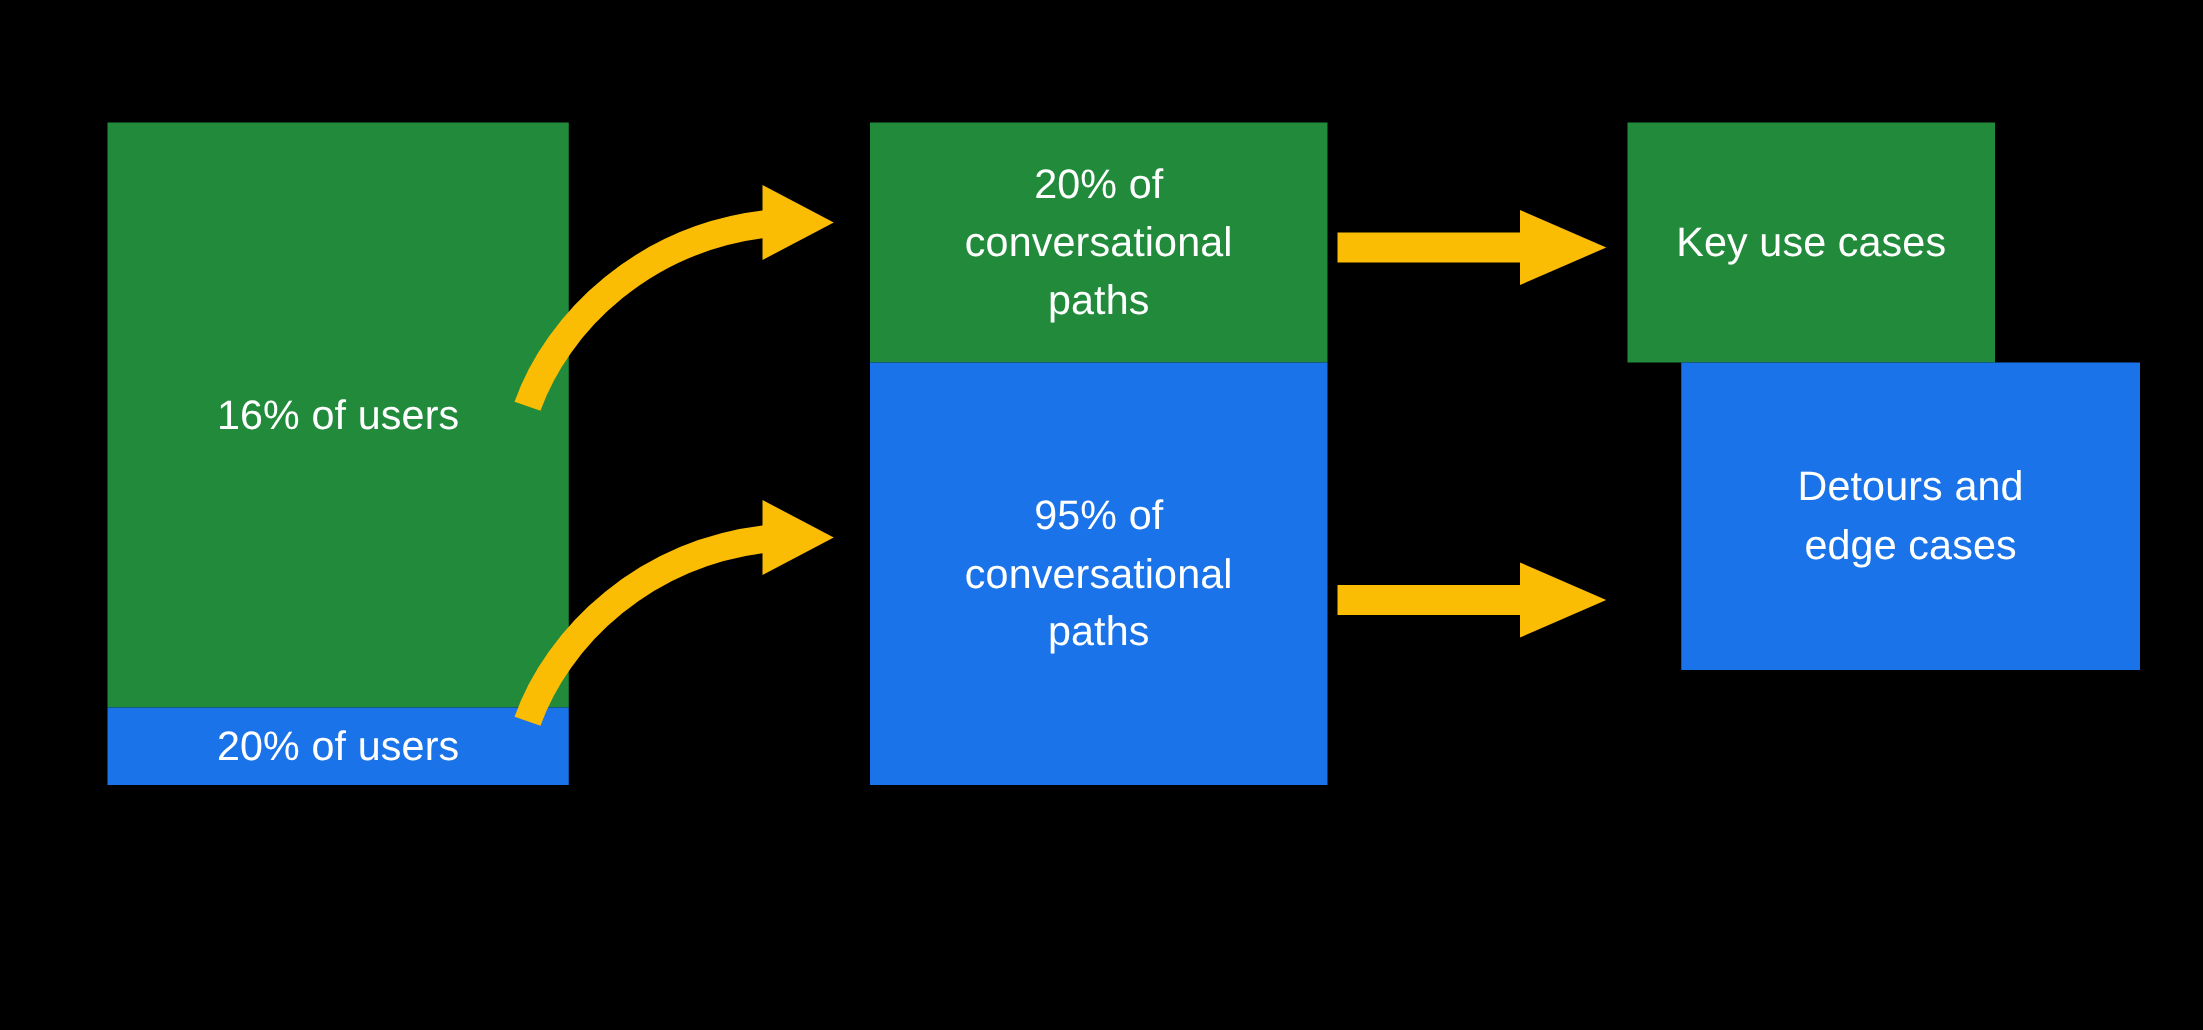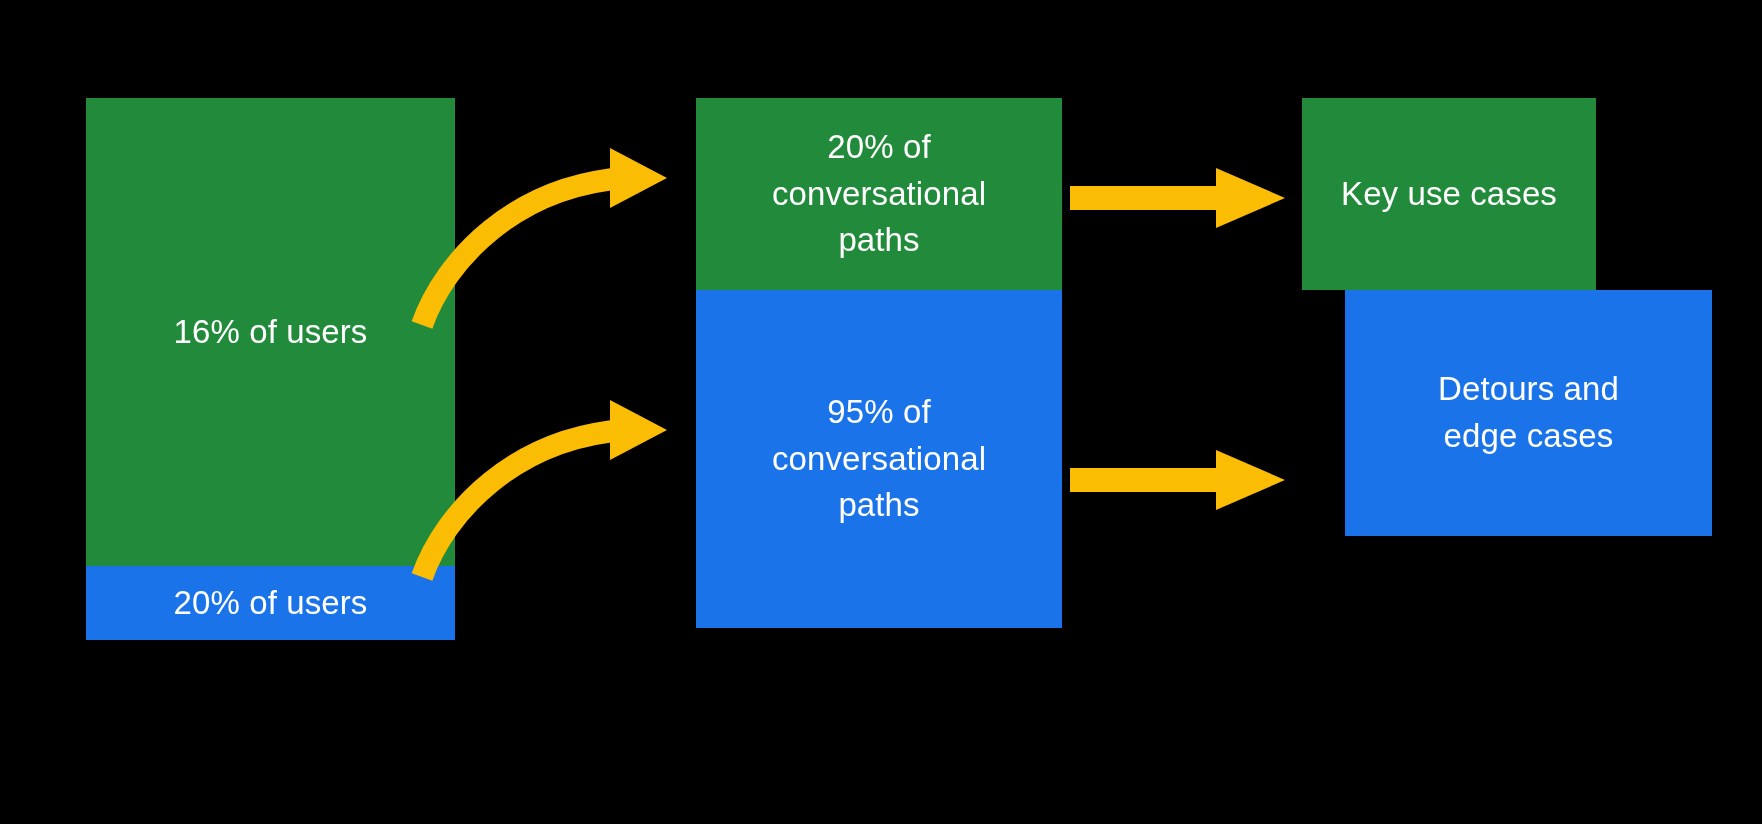--- a/index.html
+++ b/index.html
@@ -33,21 +33,21 @@
     font-weight: 400;
     letter-spacing: 0.1px;
     padding: 4px 10px;
     white-space: pre-line;
   }
   .block.green { background: #228B3B; }
   .block.blue  { background: #1A73E8; }
 
   
   #c1-green { left: 86px;  top: 98px;  width: 369px; height: 468px; }
-  #c1-blue  { left: 86px;  top: 566px; width: 369px; height: 74px;  }
+  #c1-blue  { left: 86px;  top: 566px; width: 369px; height: 62px;  }
 
   
   #c2-green { left: 696px; top: 98px;  width: 366px; height: 192px; }
   #c2-blue  { left: 696px; top: 290px; width: 366px; height: 338px; }
 
   
   #c3-green { left: 1302px; top: 98px;  width: 294px; height: 192px; }
   #c3-blue  { left: 1302px; top: 290px; width: 367px; height: 246px; margin-left: 43px; }
 
   

